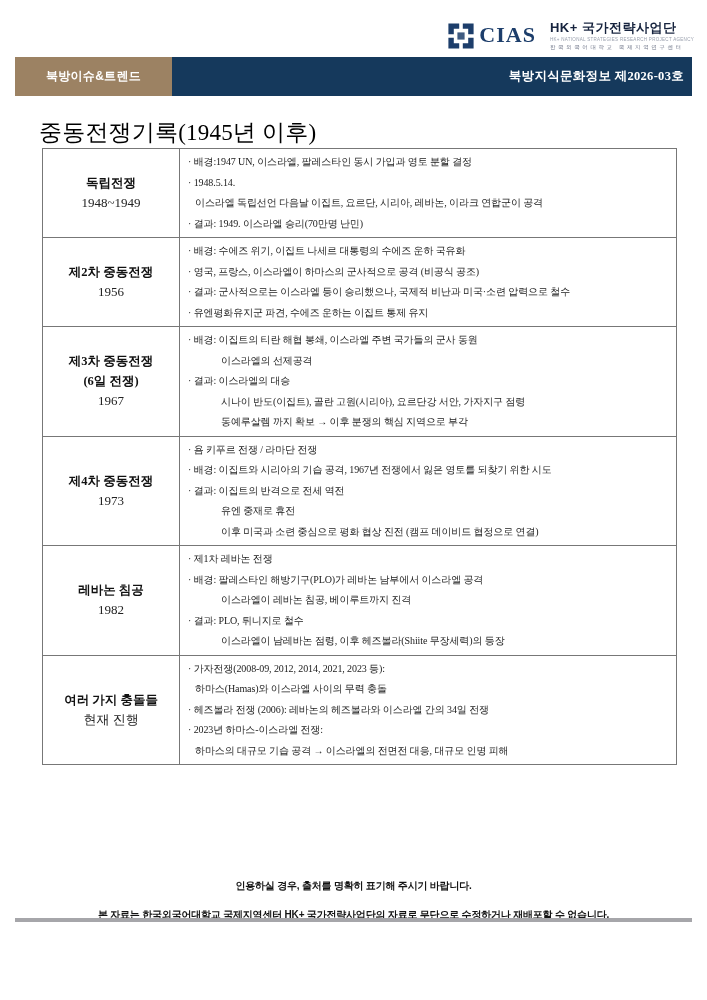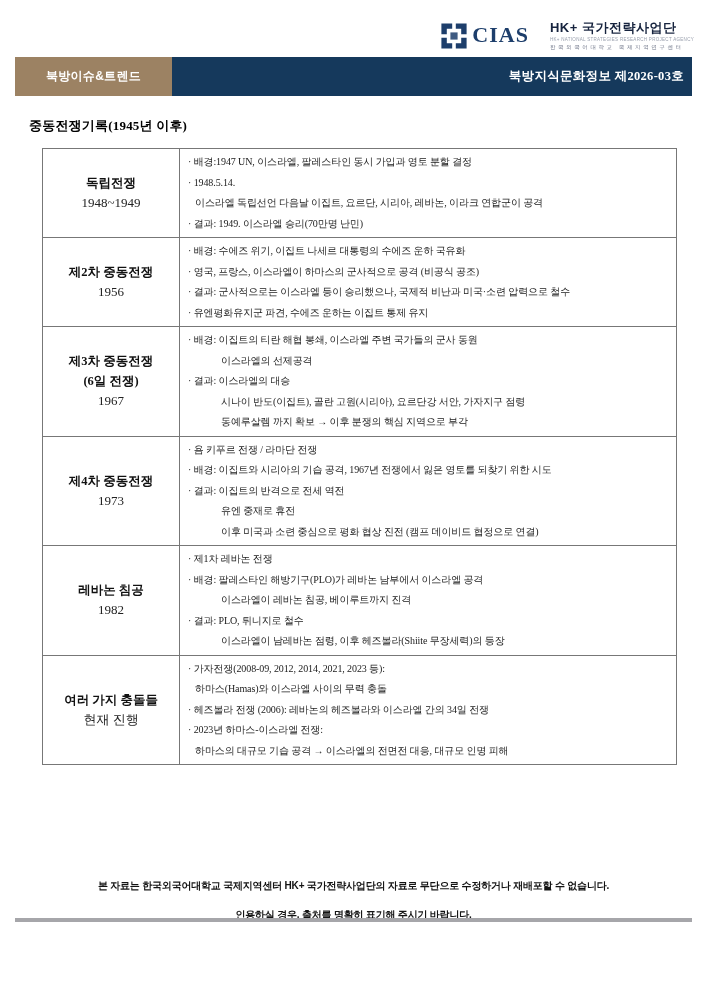--- a/index.html
+++ b/index.html
@@ -10,21 +10,21 @@
   }
 
   
   .logo-area { position:absolute; top:19px; right:13px; display:flex; align-items:center; }
   .logo-mark { width:30px; height:30px; margin-top:2px; }
   .cias-text {
     font-family:"Liberation Serif","DejaVu Serif",serif;
     color:var(--logo-navy); font-size:22px; font-weight:700;
     letter-spacing:1px; line-height:32px; margin-left:3px;
   }
-  .logo-right { margin-left:21px; padding-top:1px; }
+  .logo-right { margin-left:14px; padding-top:1px; }
   .org-name {
     font-family:"Liberation Sans","DejaVu Sans",sans-serif;
     font-weight:700; color:#16233e; font-size:13px; line-height:16px; letter-spacing:0.5px;
   }
   .org-sub-en { font-family:"Liberation Sans",sans-serif; font-size:4.5px; color:#9aa0ae; letter-spacing:0.3px; line-height:7px; }
   .org-sub-kr { font-family:"Liberation Sans",sans-serif; font-size:5.5px; color:#6c7386; letter-spacing:2.6px; line-height:8px; }
 
   
   .banner {
     position:absolute; top:57px; left:15px; right:15px; height:39px;
@@ -34,22 +34,22 @@
     width:157px; background:var(--tan); color:#ffffff; font-weight:700; font-size:12px;
     display:flex; align-items:center; justify-content:center; letter-spacing:0.3px;
   }
   .banner-right {
     flex:1; background:var(--navy); color:#ffffff; font-weight:700; font-size:12.5px;
     display:flex; align-items:center; justify-content:flex-end; padding-right:8px; letter-spacing:0.3px;font-family:Liberation Serif, serif;
   }
 
   
   .doc-title {
-    position:absolute; top:117px; left:29px; margin:0;
-    font-size:13px; font-weight:700; color:#000000; letter-spacing:0.2px;
+    position:absolute; top:117px; left:39px; margin:0;
+    font-size:23px; font-weight:400; color:#000000; letter-spacing:0.2px;
   }
 
   
   .war-table {
     position:absolute; top:148px; left:42px; width:635px;
     border-collapse:collapse; table-layout:fixed;
   }
   .war-table td { border:1px solid var(--border-gray); vertical-align:middle; overflow:hidden; }
   .war-cell { width:112px; text-align:center; padding:3px 12px; }
   .war-name { font-weight:700; font-size:12.5px; line-height:20px; color:#111111; }
@@ -176,18 +176,18 @@
             <div class="detail-line ind1">하마스(Hamas)와 이스라엘 사이의 무력 충돌</div>
             <div class="detail-line ind0">· 헤즈볼라 전쟁 (2006): 레바논의 헤즈볼라와 이스라엘 간의 34일 전쟁</div>
             <div class="detail-line ind0">· 2023년 하마스-이스라엘 전쟁:</div>
             <div class="detail-line ind1">하마스의 대규모 기습 공격 → 이스라엘의 전면전 대응, 대규모 인명 피해</div>
           </td>
         </tr>
       </tbody>
   </table>
 
   <div class="footer">
+    <p>인용하실 경우, 출처를 명확히 표기해 주시기 바랍니다.</p>
     <p>본 자료는 한국외국어대학교 국제지역센터 HK+ 국가전략사업단의 자료로 무단으로 수정하거나 재배포할 수 없습니다.</p>
-    <p>인용하실 경우, 출처를 명확히 표기해 주시기 바랍니다.</p>
   </div>
   <div class="bottom-rule"></div>
 
 </div>
 
 </body></html>

